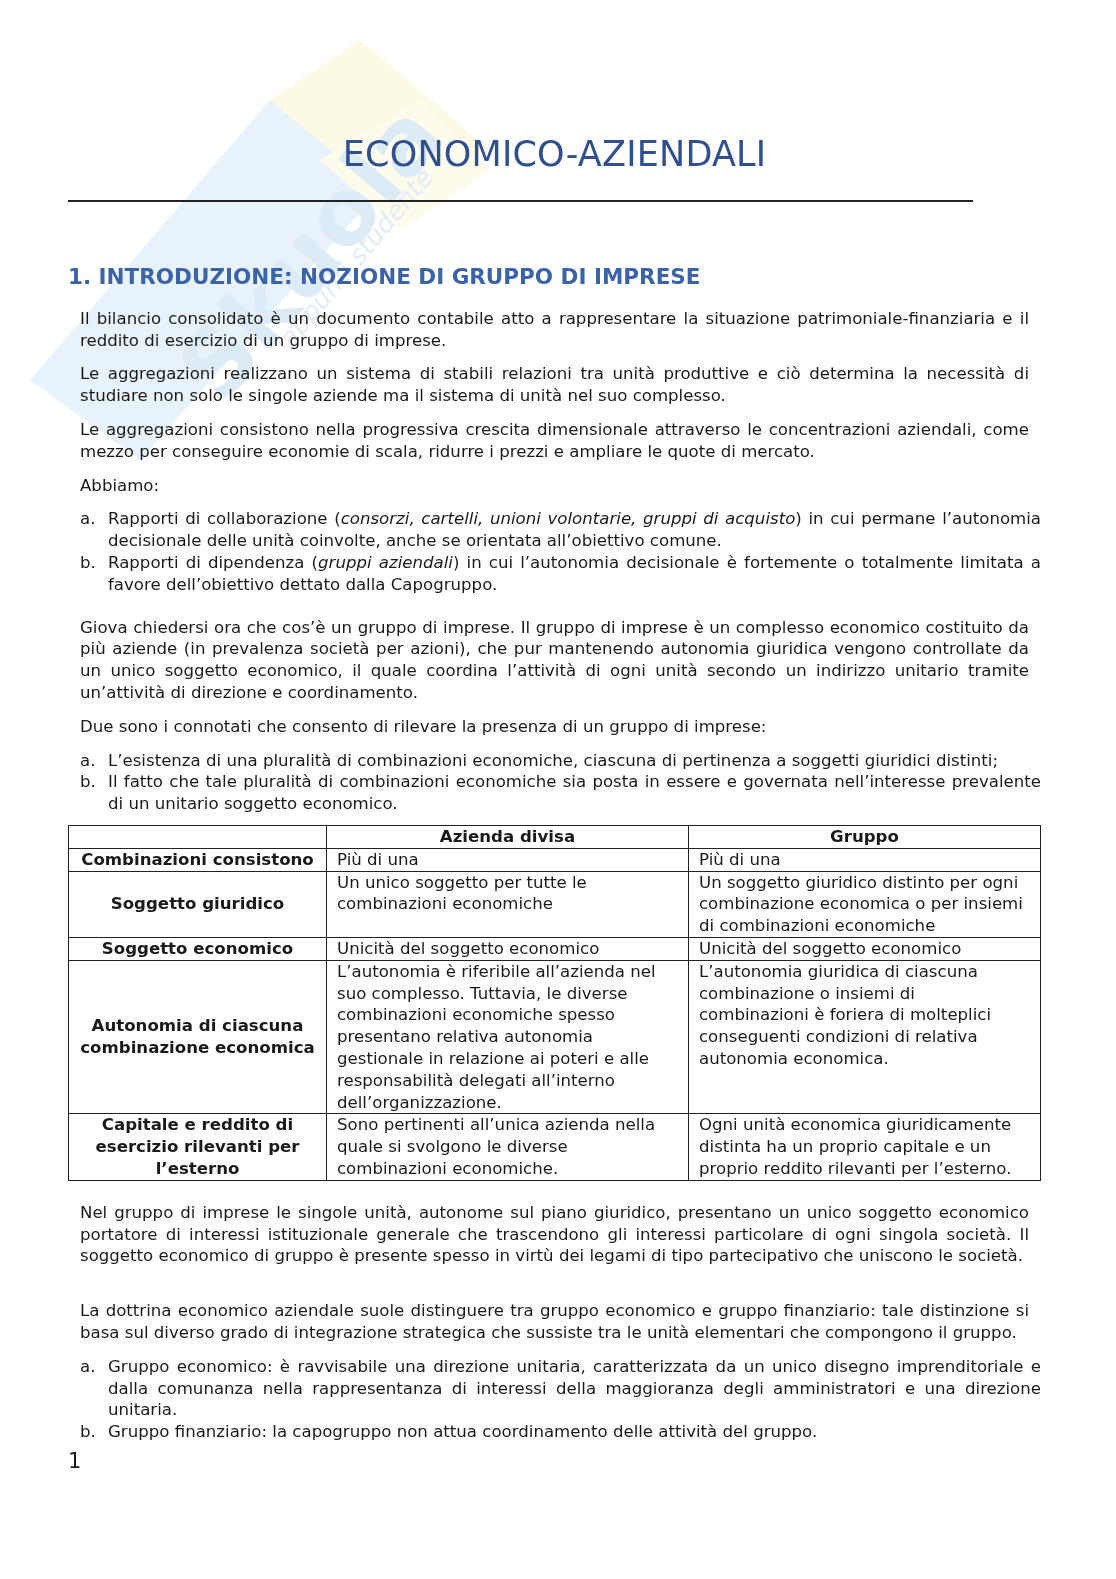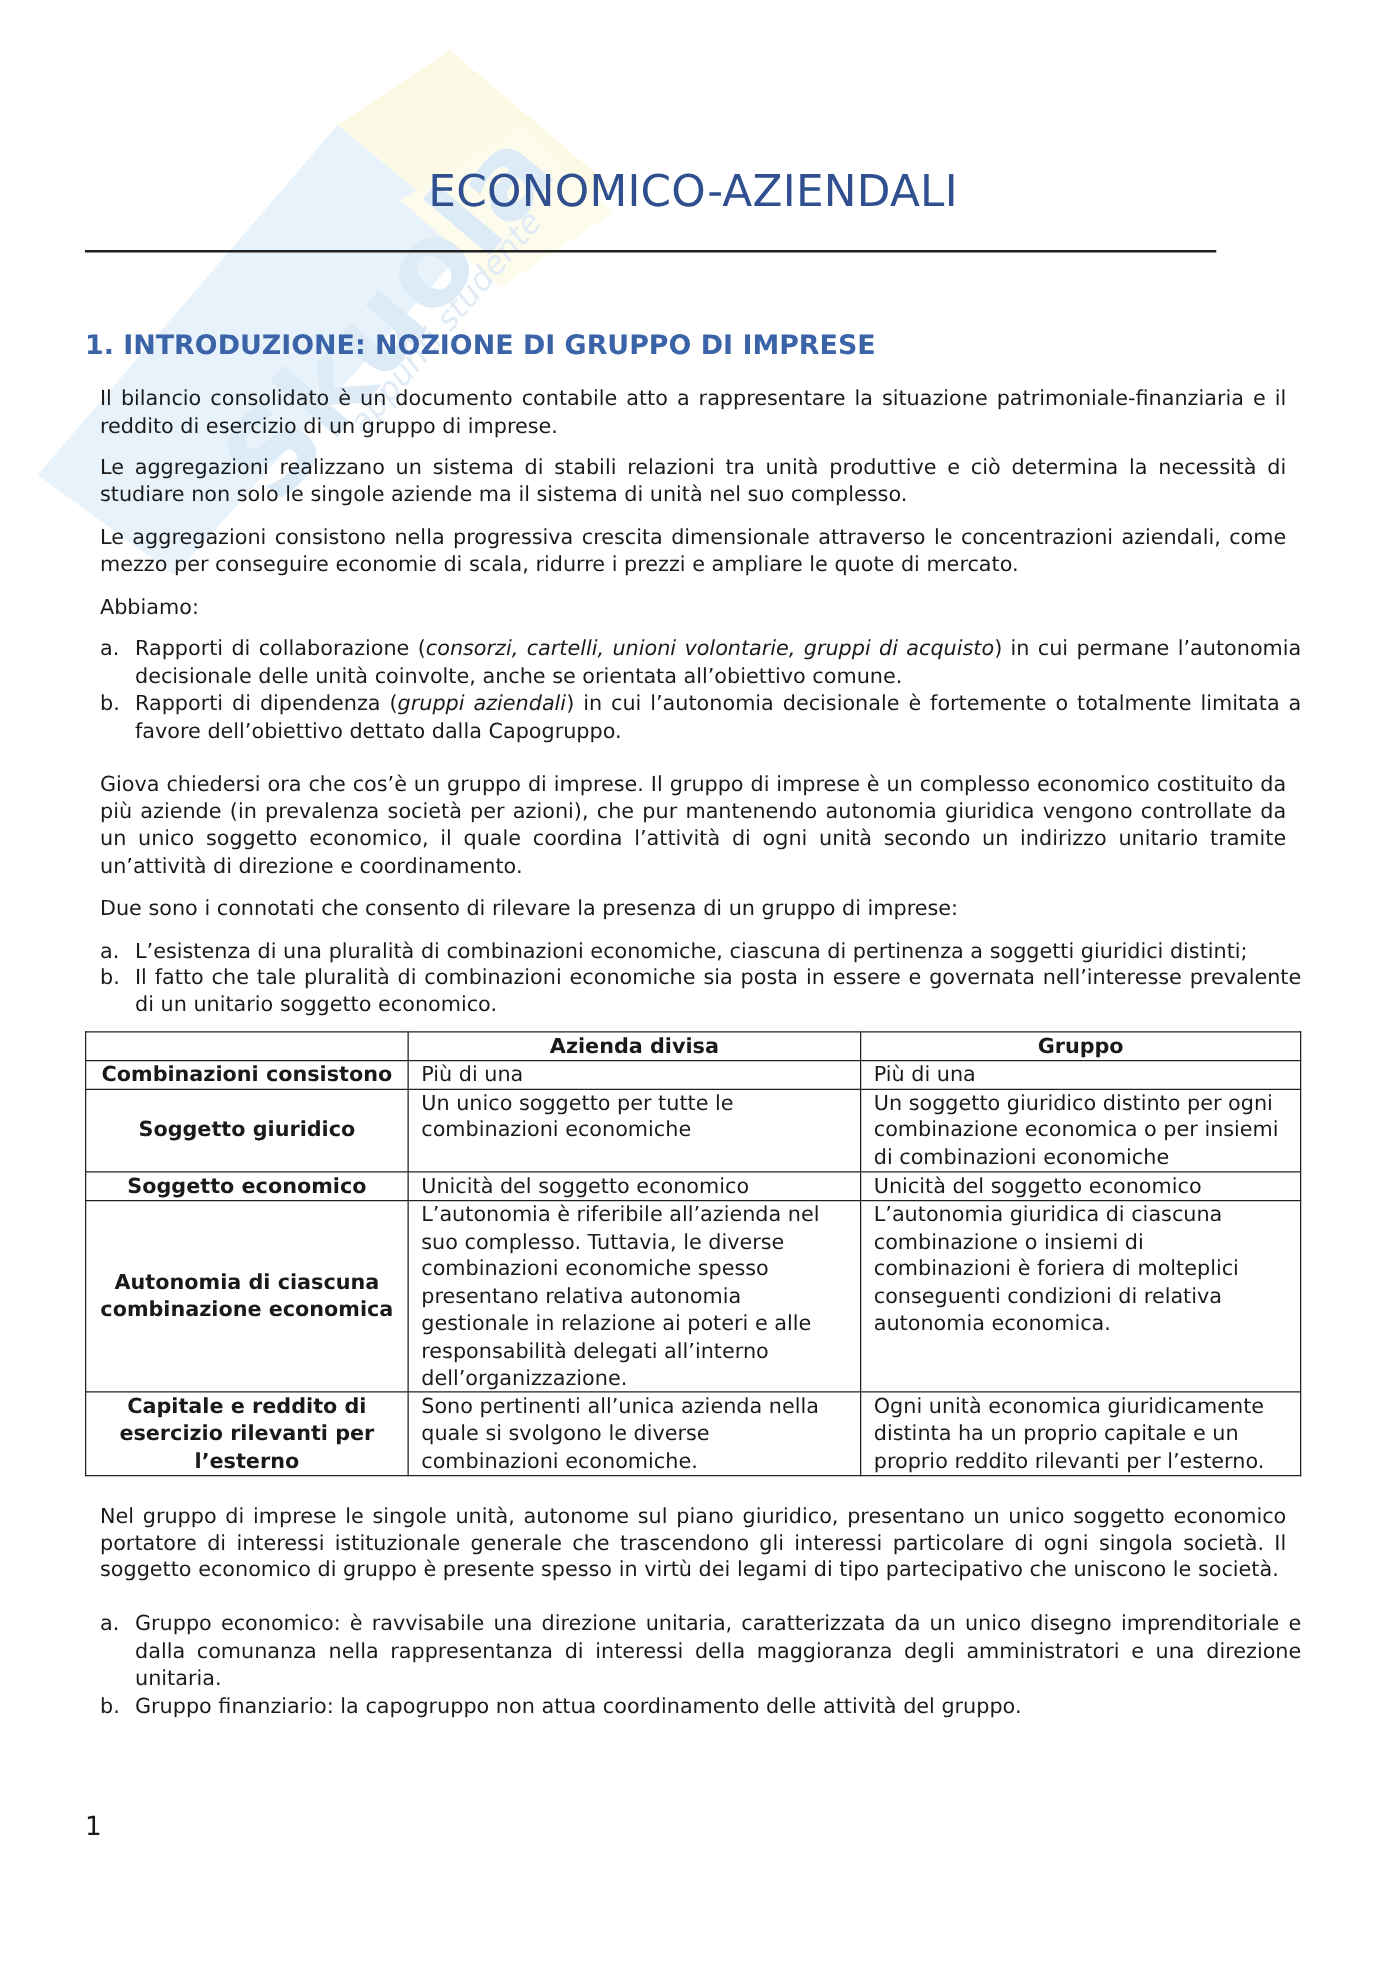--- a/index.html
+++ b/index.html
@@ -98,19 +98,20 @@
       <td class="rh">Capitale e reddito di esercizio rilevanti per l’esterno</td>
       <td class="c2">Sono pertinenti all’unica azienda nella quale si svolgono le diverse combinazioni economiche.</td>
       <td class="c3">Ogni unità economica giuridicamente distinta ha un proprio capitale e un proprio reddito rilevanti per l’esterno.</td>
     </tr>
   </tbody>
     </table>
   <div class="gap"></div>
 
   <p>Nel gruppo di imprese le singole unità, autonome sul piano giuridico, presentano un unico soggetto economico portatore di interessi istituzionale generale che trascendono gli interessi particolare di ogni singola società. Il soggetto economico di gruppo è presente spesso in virtù dei legami di tipo partecipativo che uniscono le società.</p>
   <div class="gap"></div>
+  <p>La dottrina economico aziendale suole distinguere tra gruppo economico e gruppo finanziario: tale distinzione si basa sul diverso grado di integrazione strategica che sussiste tra le unità elementari che compongono il gruppo.</p>
   <ol>
     <li><span class="mk">a.</span><span>Gruppo economico: è ravvisabile una direzione unitaria, caratterizzata da un unico disegno imprenditoriale e dalla comunanza nella rappresentanza di interessi della maggioranza degli amministratori e una direzione unitaria.</span></li>
     <li><span class="mk">b.</span><span>Gruppo finanziario: la capogruppo non attua coordinamento delle attività del gruppo.</span></li>
   </ol>
 </div>
 
 <div class="pageno">1</div>
 
 </body></html>

